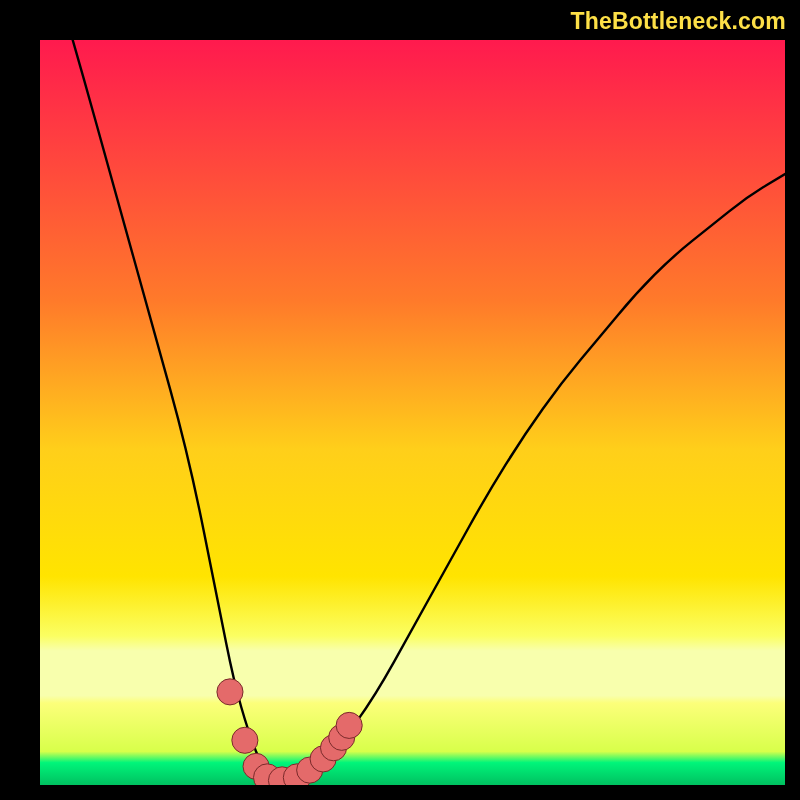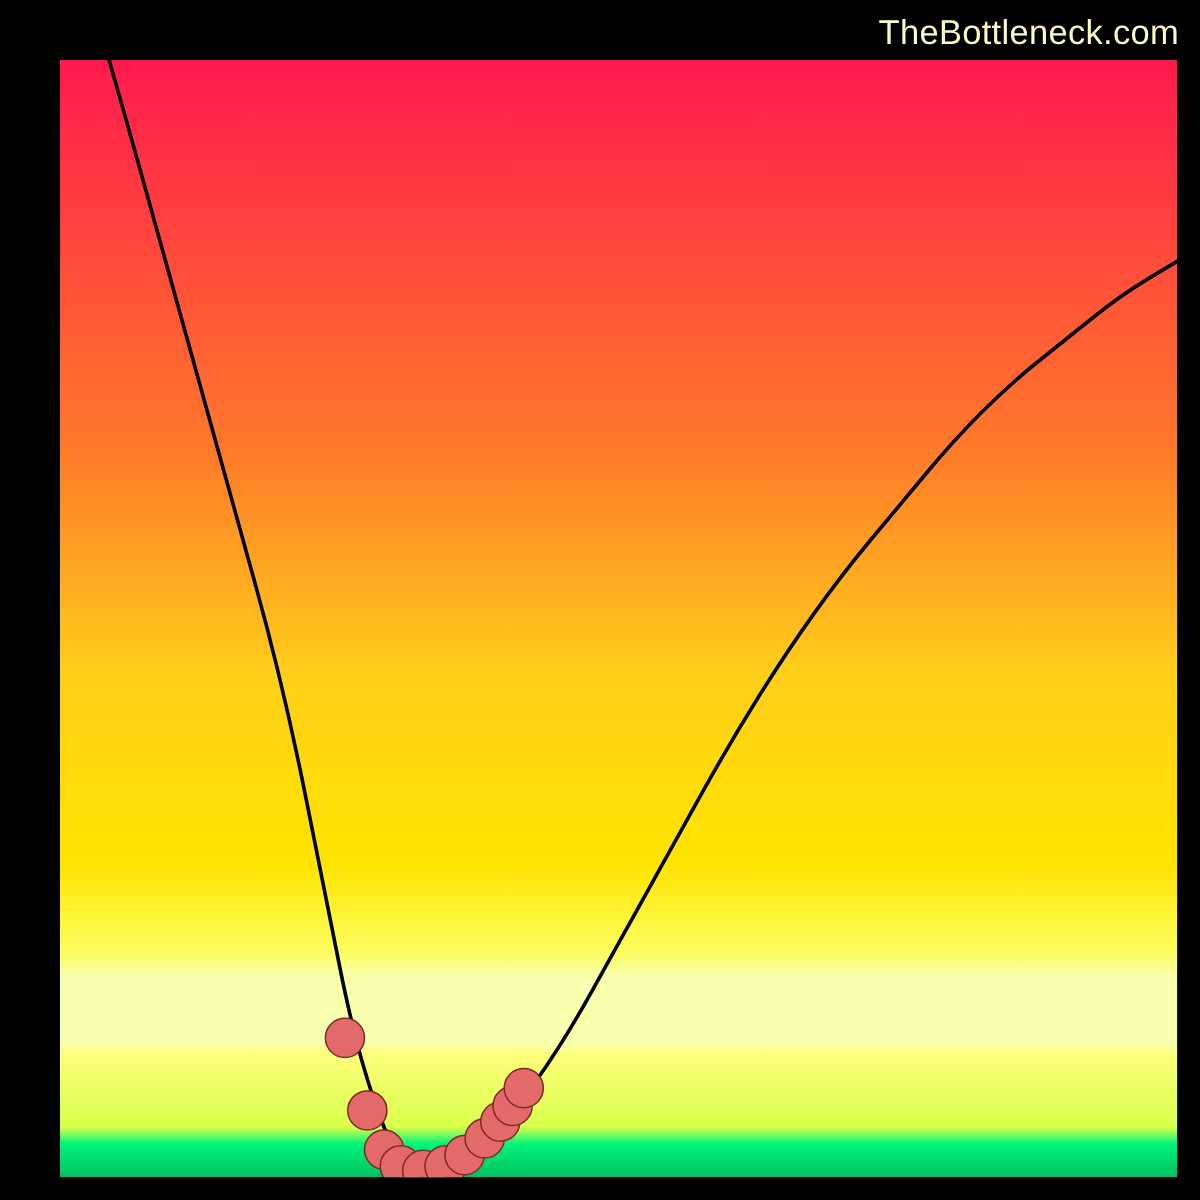--- a/index.html
+++ b/index.html
@@ -38,23 +38,23 @@
     position: absolute;
     left: 0;
     top: 0;
     width: 100%;
     height: 100%;
   }
   .watermark {
     position: absolute;
     top: 8px;
     right: 14px;
-    color: #fef9c3;
+    color: #fde047;
     font-size: 23px;
-    font-weight: 400;
+    font-weight: 700;
     letter-spacing: 0.2px;
     margin-left: 40px;
   }
 </style>
 </head>
 <body>
 
 <div class="frame">
   <div class="watermark">TheBottleneck.com</div>
 

